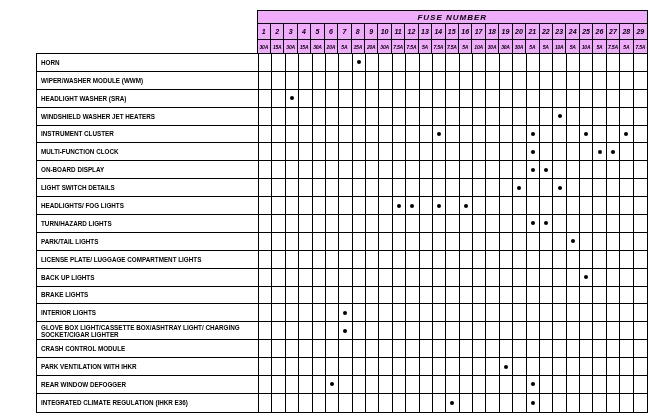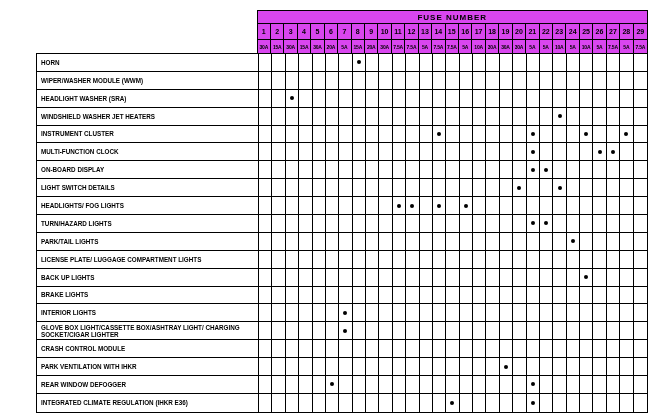--- a/index.html
+++ b/index.html
@@ -11,21 +11,21 @@
   }
   .page {
     position: relative; width: 650px; height: 418px;
     background: #ffffff; overflow: hidden;
   }
   .table-wrap { position: absolute; left: 36px; top: 10px; width: 612px; }
 
   
   .header-band { display: flex; }
   .header-spacer { width: 222px; }
-  .grid-header { width: 394px; border: 1px solid #000; border-bottom: none; background: #d946ef; }
+  .grid-header { width: 394px; border: 1px solid #000; border-bottom: none; background: #f0abfc; font-style: italic; }
   .title-cell {
     height: 13px; line-height: 13px; border-bottom: 1px solid #000;
     text-align: center; font-size: 8px; font-weight: bold; letter-spacing: 1px;
   }
   .numbers-row {
     display: grid; grid-template-columns: repeat(29, 1fr);
     height: 16px; border-bottom: 1px solid #000;
   }
   .numbers-row > div {
     border-right: 1px solid #000; display: flex; align-items: center; justify-content: center;

